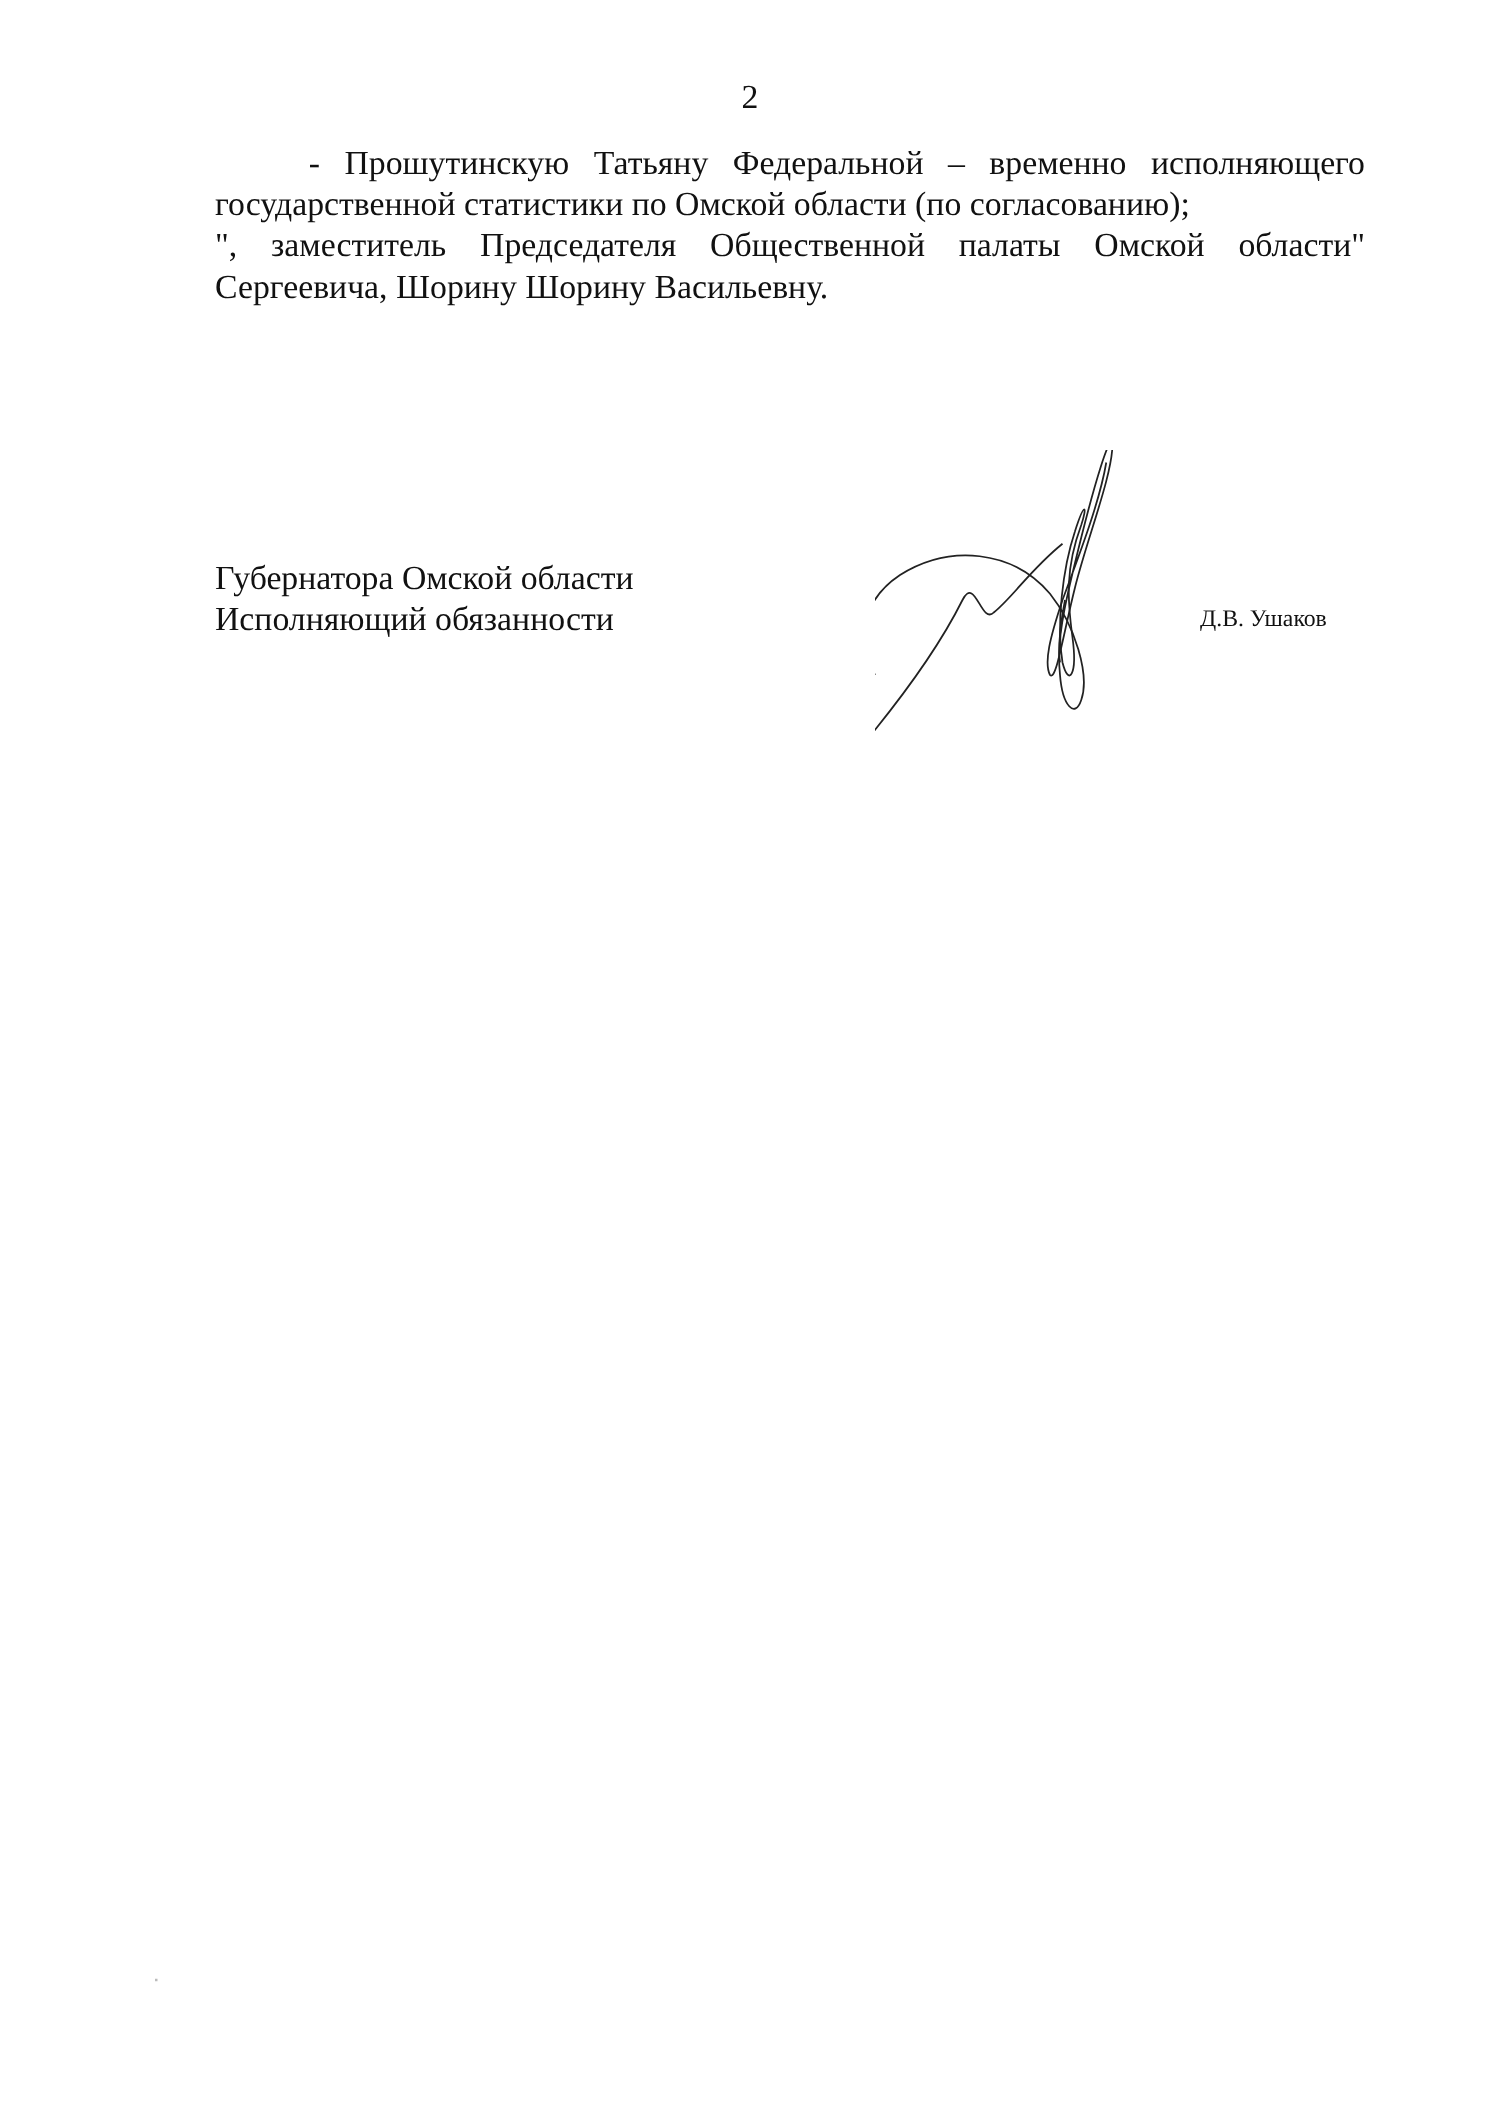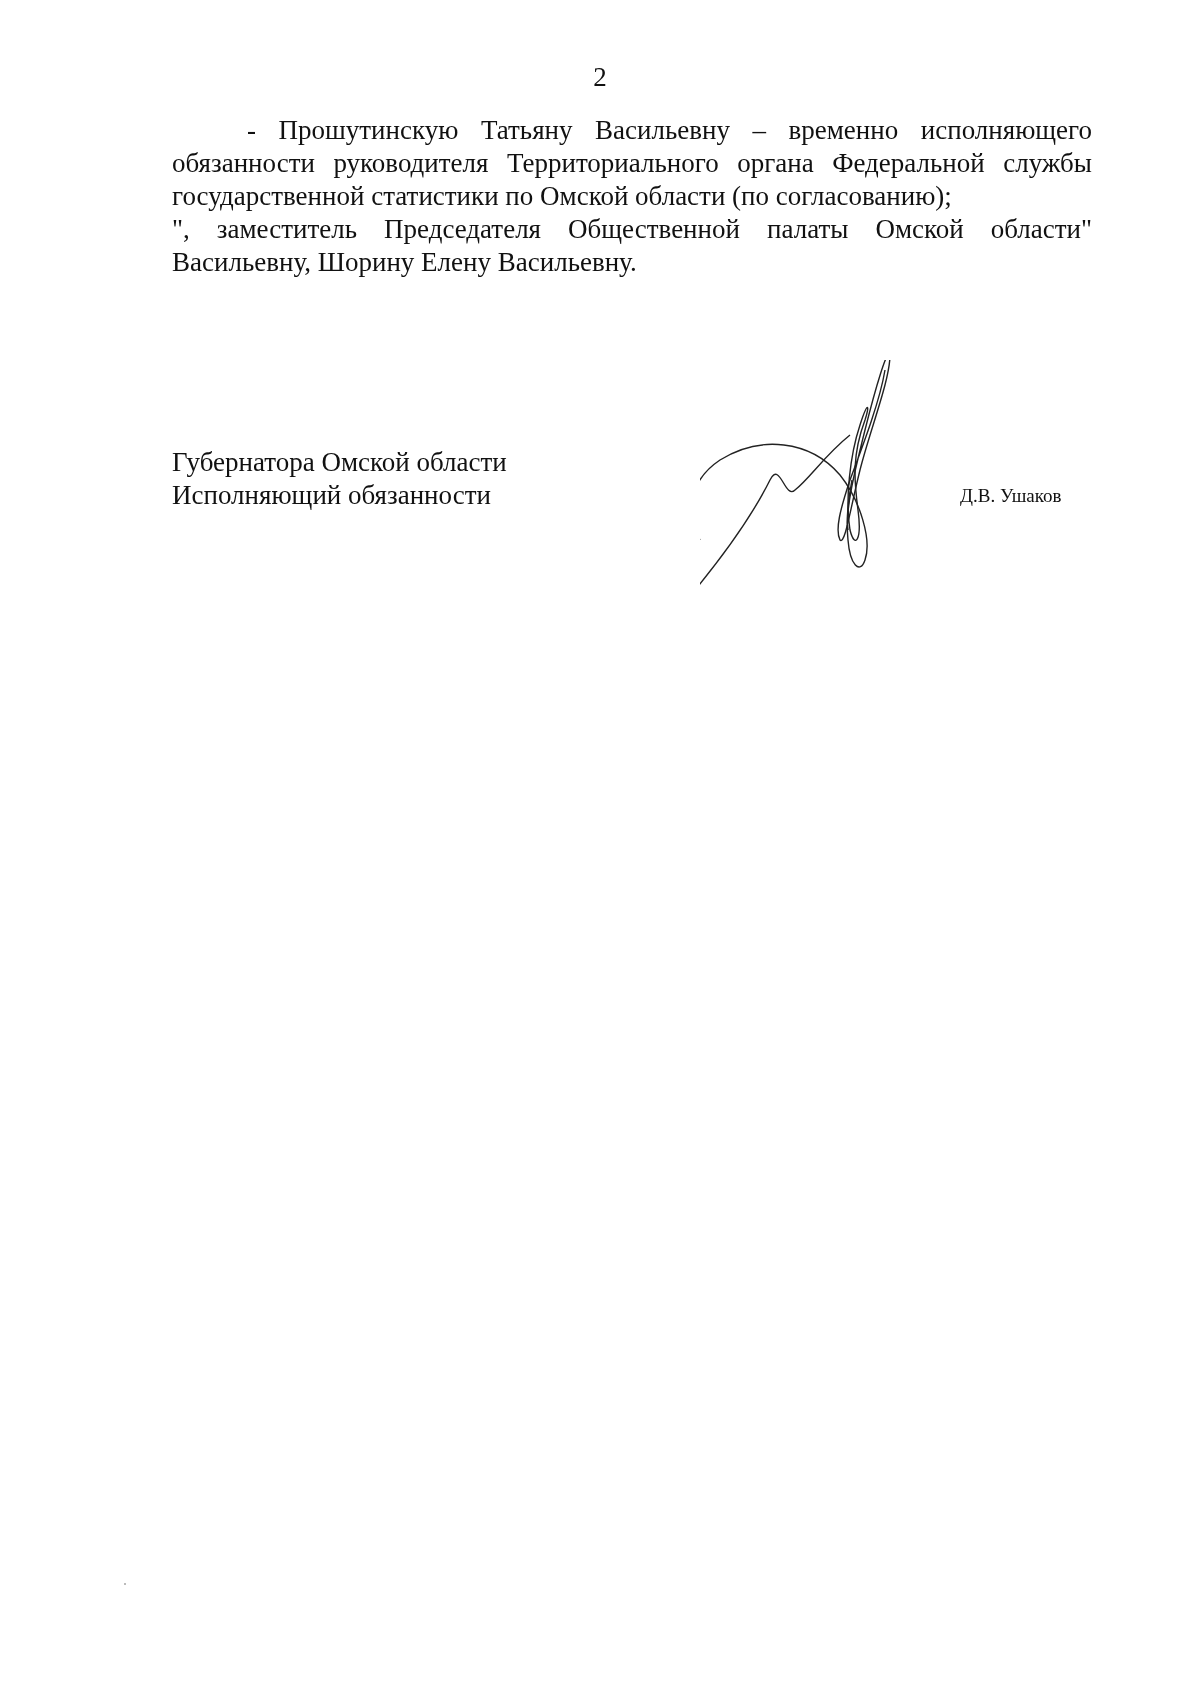--- a/index.html
+++ b/index.html
@@ -17,29 +17,28 @@
     .signature { position: absolute; left: 700px; top: 360px; width: 260px; height: 290px; }
     .dot { position: absolute; left: 124px; top: 1583px; width: 2px; height: 2px; background: #bbb; }
   </style>
 </head>
 <body>
 
 <div class="page-number">2</div>
 
 <div class="body-text">
   <div class="para-block">
-    <span class="line first">- Прошутинскую Татьяну Васильевну – временно исполняющего</span>
-    <span class="line">обязанности руководителя Территориального органа Федеральной службы</span>
+    <span class="line first">- Прошутинскую Татьяну Федеральной – временно исполняющего</span>
     <span class="line last">государственной статистики по Омской области (по согласованию);</span>
   </div>
   <div class="para-block">
     <span class="line">", заместитель Председателя Общественной палаты Омской области"</span>
   </div>
   <div class="para-block">
-    <span class="line last">Васильевну, Шорину Елену Васильевну.</span>
+    <span class="line last">Сергеевича, Шорину Шорину Васильевну.</span>
   </div>
 </div>
 
 <div class="sig-left">
   <div>Губернатора Омской области</div>
   <div>Исполняющий обязанности</div>
 </div>
 
 <svg class="signature" viewBox="0 0 260 290" fill="none" stroke="#222" stroke-width="1.4">
   <path d="M-10 236 C 20 200, 50 160, 70 120 C 80 100, 85 140, 95 130 C 110 118, 125 95, 150 75"></path>

